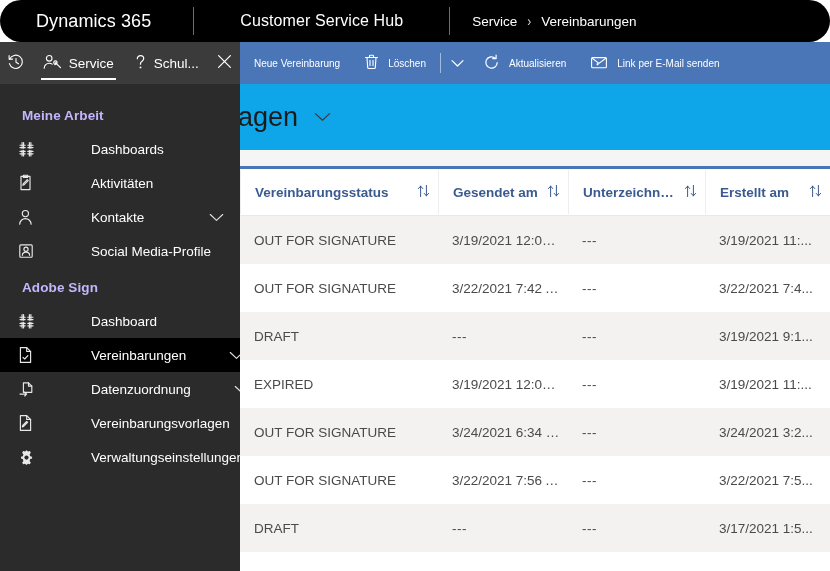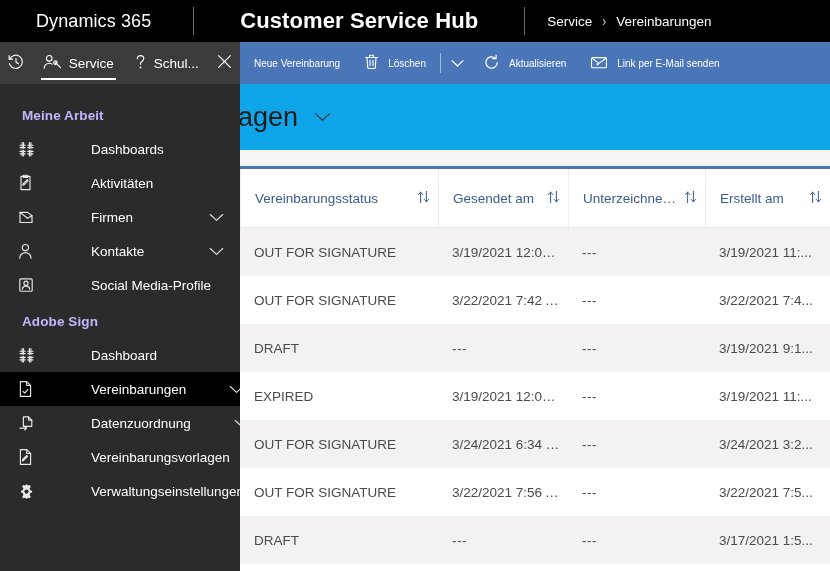--- a/index.html
+++ b/index.html
@@ -20,20 +20,21 @@
   
   #app-header {
     position: absolute;
     top: 0; left: 0;
     width: 830px;
     height: 42px;
     background: #000000;
     display: flex;
     align-items: center;
     box-sizing: border-box;
+    border-radius: 21px;
   }
   .brand-block {
     display: flex;
     align-items: center;
     height: 42px;
     padding: 0 22px;
     color: #ffffff;
     white-space: nowrap;
   }
   #brand-dynamics {
@@ -42,24 +43,23 @@
     padding-left: 14px;
     padding-right: 20px;
   }
   .vdivider {
     width: 1px;
     height: 28px;
     background: #6e6e6e;
     flex: 0 0 auto;
   }
   #brand-app {
-    font-size: 22px;
+    font-size: 16px;
     padding: 0 24px;
     letter-spacing: .1px;
-    font-weight: bold;
   }
   #breadcrumb {
     display: flex;
     align-items: center;
     height: 42px;
     padding-left: 22px;
     gap: 10px;
     color: #ffffff;
     font-size: 13.5px;
     white-space: nowrap;
@@ -248,26 +248,27 @@
     font-size: 13.5px;
     background: #ffffff;
     border-bottom: 1px solid #e8e8e8;
     padding: 0;
     vertical-align: middle;
   }
   .th-inner {
     display: flex;
     align-items: center;
     justify-content: space-between;
-    height: 58px;
+    height: 44px;
     padding: 0 8px 0 14px;
     border-left: 1px solid #ededed;
     box-sizing: border-box;
     white-space: nowrap;
     overflow: hidden;
+    font-weight: bold;
   }
   th.first-col .th-inner { border-left: 1px solid #ededed; }
   .th-label { overflow: hidden; text-overflow: ellipsis; }
   .sort-ico { flex: 0 0 auto; padding-left: 6px; color: #3b5a90; }
 
   table#grid td {
     height: 48px;
     color: #4a4a4a;
     padding: 0 8px 0 14px;
     border: 0;
@@ -530,34 +531,20 @@
           <svg width="15" height="18" viewBox="0 0 15 18" xmlns="http://www.w3.org/2000/svg">
        <path d="M3 2.4h9v13.2H3z" stroke="#e8e8e8" stroke-width="1.15" fill="none" stroke-linecap="round" stroke-linejoin="round"></path>
        <path d="M5.4 1.2h4.2v2.2H5.4z" stroke="#e8e8e8" stroke-width="1.15" fill="none" stroke-linecap="round" stroke-linejoin="round"></path>
        <path d="m10.2 6.6-4 4.1-1.4.5.5-1.5 4-4.1z" stroke="#e8e8e8" stroke-width="1.15" fill="none" stroke-linecap="round" stroke-linejoin="round"></path>
      </svg>
         </span>
         <span class="nav-label">Aktivitäten</span>
       </div>
       <div class="nav-item">
         <span class="nav-ico">
-          <svg width="17" height="16" viewBox="0 0 17 16" xmlns="http://www.w3.org/2000/svg">
-       <path d="M2 3.4h7.6l4.4 3.3v6.8H2z" stroke="#e8e8e8" stroke-width="1.15" fill="none" stroke-linecap="round" stroke-linejoin="round"></path>
-       <path d="M2 3.4 9.6 9.2l4.4-2.5" stroke="#e8e8e8" stroke-width="1.15" fill="none" stroke-linecap="round" stroke-linejoin="round"></path>
-     </svg>
-        </span>
-        <span class="nav-label">Firmen</span>
-        <span class="nav-chev">
-          <svg width="15" height="9" viewBox="0 0 15 9" fill="none" xmlns="http://www.w3.org/2000/svg">
-    <path d="M1.3 1.5 7.5 7.3l6.2-5.8" stroke="#e0e0e0" stroke-width="1.15" stroke-linecap="round" stroke-linejoin="round"></path>
-          </svg>
-        </span>
-      </div>
-      <div class="nav-item">
-        <span class="nav-ico">
           <svg width="15" height="17" viewBox="0 0 15 17" xmlns="http://www.w3.org/2000/svg">
        <circle cx="7.4" cy="4.6" r="3.1" stroke="#e8e8e8" stroke-width="1.15" fill="none" stroke-linecap="round" stroke-linejoin="round"></circle>
        <path d="M1.7 15.2c0-3.1 2.6-5.6 5.7-5.6s5.7 2.5 5.7 5.6" stroke="#e8e8e8" stroke-width="1.15" fill="none" stroke-linecap="round" stroke-linejoin="round"></path>
      </svg>
         </span>
         <span class="nav-label">Kontakte</span>
         <span class="nav-chev">
           <svg width="15" height="9" viewBox="0 0 15 9" fill="none" xmlns="http://www.w3.org/2000/svg">
     <path d="M1.3 1.5 7.5 7.3l6.2-5.8" stroke="#e0e0e0" stroke-width="1.15" stroke-linecap="round" stroke-linejoin="round"></path>
           </svg>

